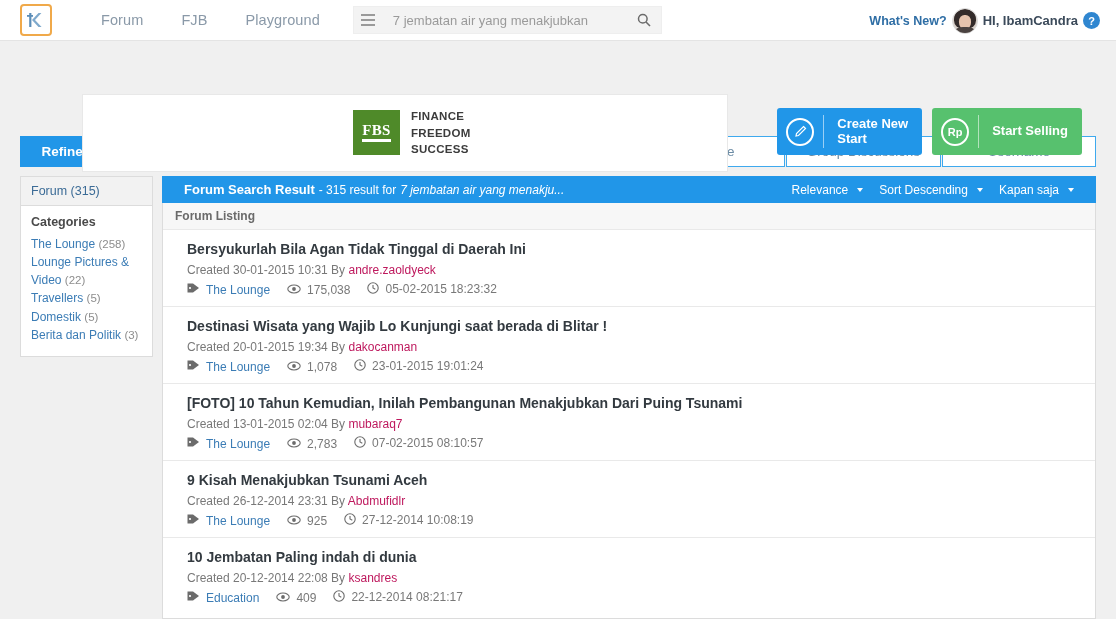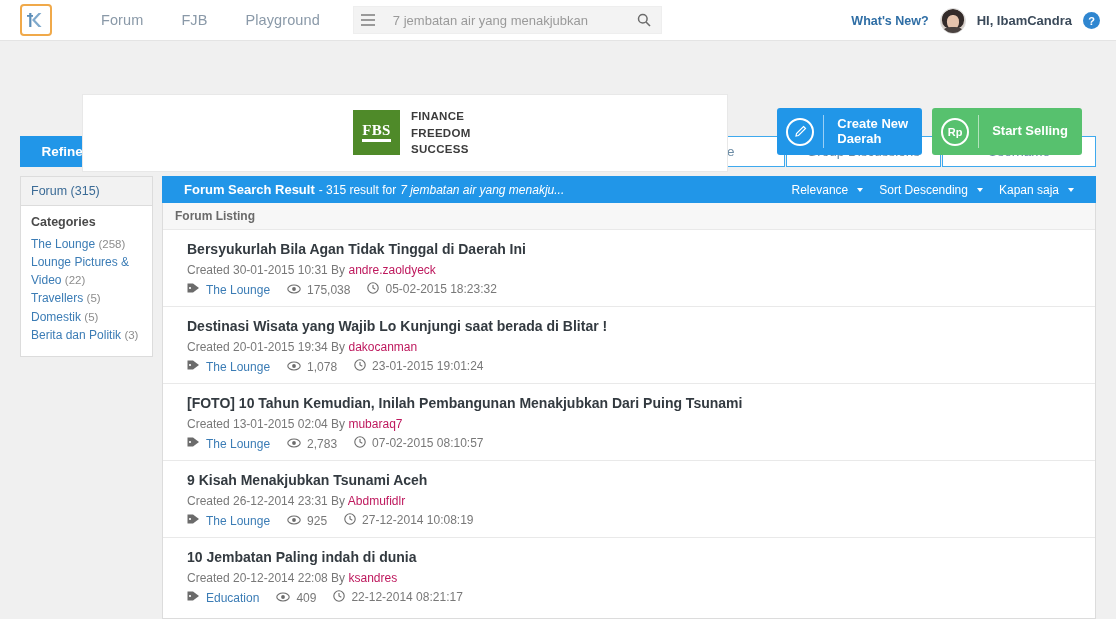--- a/index.html
+++ b/index.html
@@ -46,21 +46,21 @@
     display: flex; align-items: center; padding-left: 10px;
   }
   .search-text { font-size: 13px; color: #9a9a9a; }
   .search-btn {
     width: 34px; height: 28px; background: #f3f3f3;
     border: 1px solid #eeeeee; border-left: none;
     display: flex; align-items: center; justify-content: center; cursor: pointer;
   }
   .topnav-right {
     position: absolute; right: 16px; top: 0; height: 41px;
-    display: flex; align-items: center; gap: 11px;
+    display: flex; align-items: center; gap: 5px;
   }
   .whatsnew { font-size: 12.5px; color: #2f6ea5; font-weight: bold; cursor: pointer; }
   .avatar {
     width: 26px; height: 26px; border-radius: 50%;
     background: #d8cfc8; overflow: hidden; position: relative;
     border: 1px solid #ddd;
   }
   .avatar .hair {
     position: absolute; left: 1px; top: 0px; width: 22px; height: 20px;
     background: #332b2a; border-radius: 50% 50% 42% 42%;
@@ -279,21 +279,21 @@
     <div class="cta blue">
       <div class="cta-ico">
         <div class="circ-ico">
           <svg width="13" height="13" viewBox="0 0 13 13">
             <path d="M9.5 1.5 L11.5 3.5 L4.5 10.5 L2 11 L2.5 8.5 Z" fill="none" stroke="#fff" stroke-width="1.2"></path>
           </svg>
         </div>
       </div>
       <div class="cta-label">
         <span>Create New</span>
-        <span>Daerah</span>
+        <span>Start</span>
       </div>
     </div>
 
     <div class="cta green">
       <div class="cta-ico">
         <div class="circ-ico">Rp</div>
       </div>
       <div class="cta-label">
         <span>Start Selling</span>
       </div>

